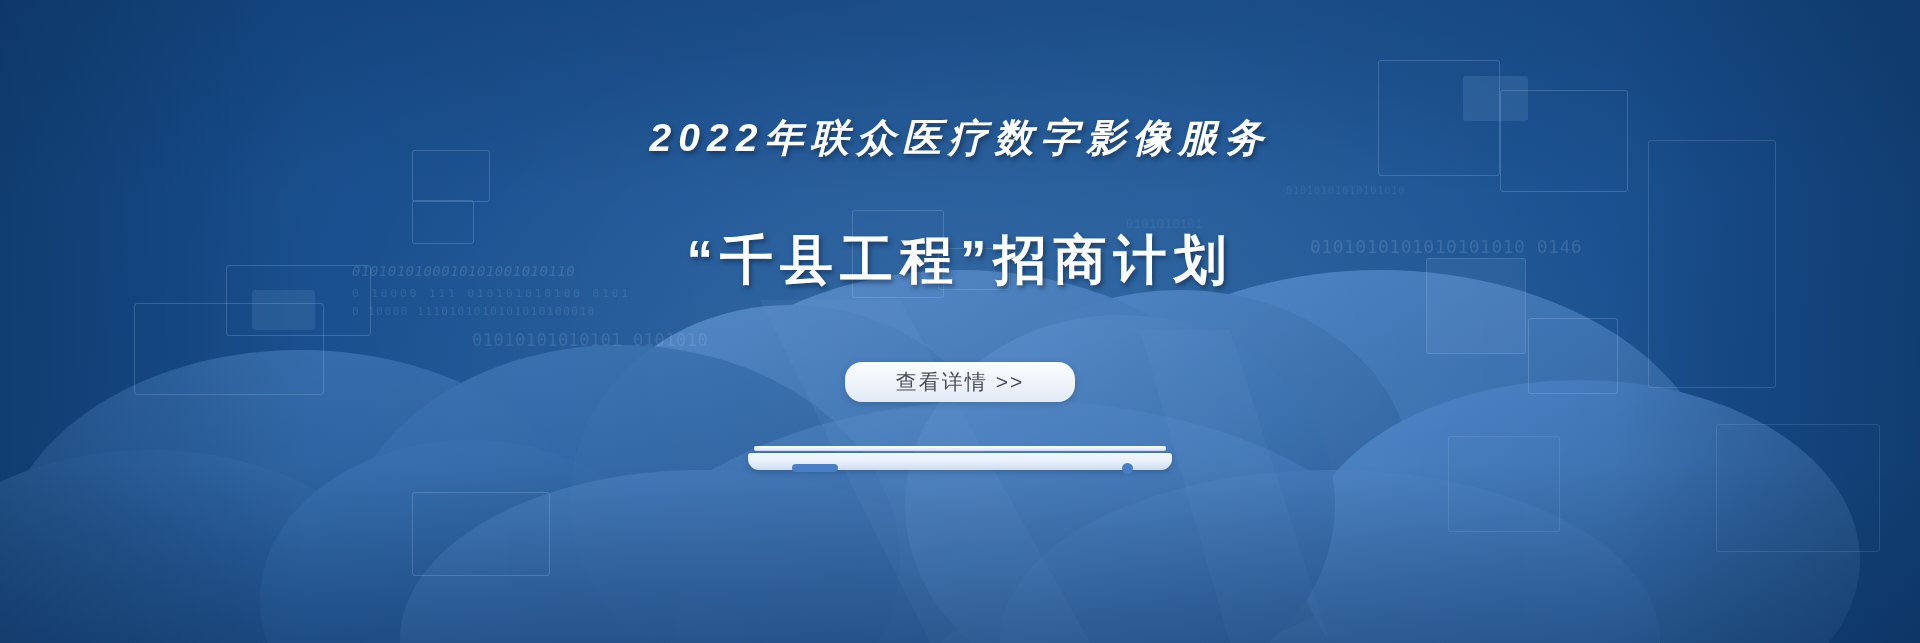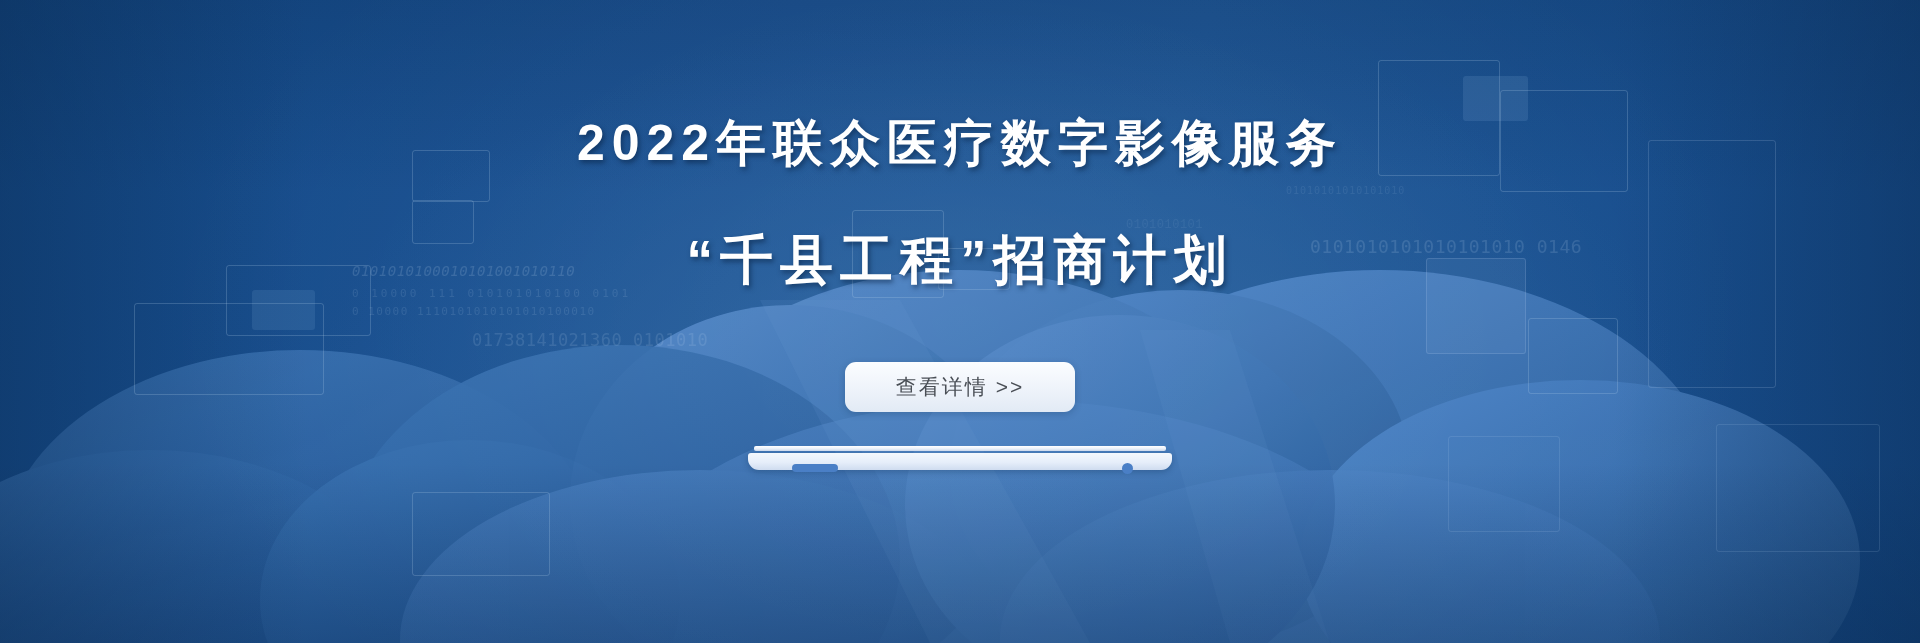--- a/index.html
+++ b/index.html
@@ -149,38 +149,39 @@
     font-weight: 700;
     letter-spacing: 7px;
     text-shadow: 2px 3px 5px rgba(7,33,66,0.55);
     line-height: 1;
     white-space: nowrap;
   }
   .title-1 {
     position: absolute;
     left: 0; right: 0;
     top: 118px;
-    font-size: 50px;
+    font-size: 39px;
+    font-style: italic;
   }
   .title-2 {
     position: absolute;
     left: 0; right: 0;
     top: 206px;
     font-size: 53px;
     margin-top: 27px;
   }
 
   
   .cta {
     position: absolute;
     left: 845px;
     top: 362px;
     width: 230px;
-    height: 50px;
-    border-radius: 11px;
+    height: 40px;
+    border-radius: 17px;
     background: linear-gradient(to bottom, #fbfdff 0%, #eef3fa 55%, #e2eaf5 100%);
     border: none;
     cursor: pointer;
     display: flex;
     align-items: center;
     justify-content: center;
     box-shadow: 0 2px 7px rgba(8,35,70,0.22);
     padding: 0;
   }
   .cta-label {
@@ -270,21 +271,21 @@
   <div class="geo geo-r2"></div>
   <div class="geo geo-r3"></div>
   <div class="geo geo-r4"></div>
   <div class="geo geo-r5"></div>
   <div class="geo geo-r6"></div>
   <div class="geo geo-r7"></div>
 
   <div class="binary b-a">0101010100010101001010110</div>
   <div class="binary b-b">0 10000 111      010101010100   0101</div>
   <div class="binary b-c">0 10000 1110101010101010100010</div>
-  <div class="binary b-d">01738141021360 0101010</div>
+  <div class="binary b-d">01010101010101 0101010</div>
   <div class="binary b-g">0101010101010101010      0146</div>
   <div class="binary b-h">01010101010101010</div>
   <div class="binary b-i">0101010101</div>
 
   <div class="headings">
     <div class="title-line title-1">2022年联众医疗数字影像服务</div>
     <div class="title-line title-2">“千县工程”招商计划</div>
   </div>
 
   <button class="cta">

